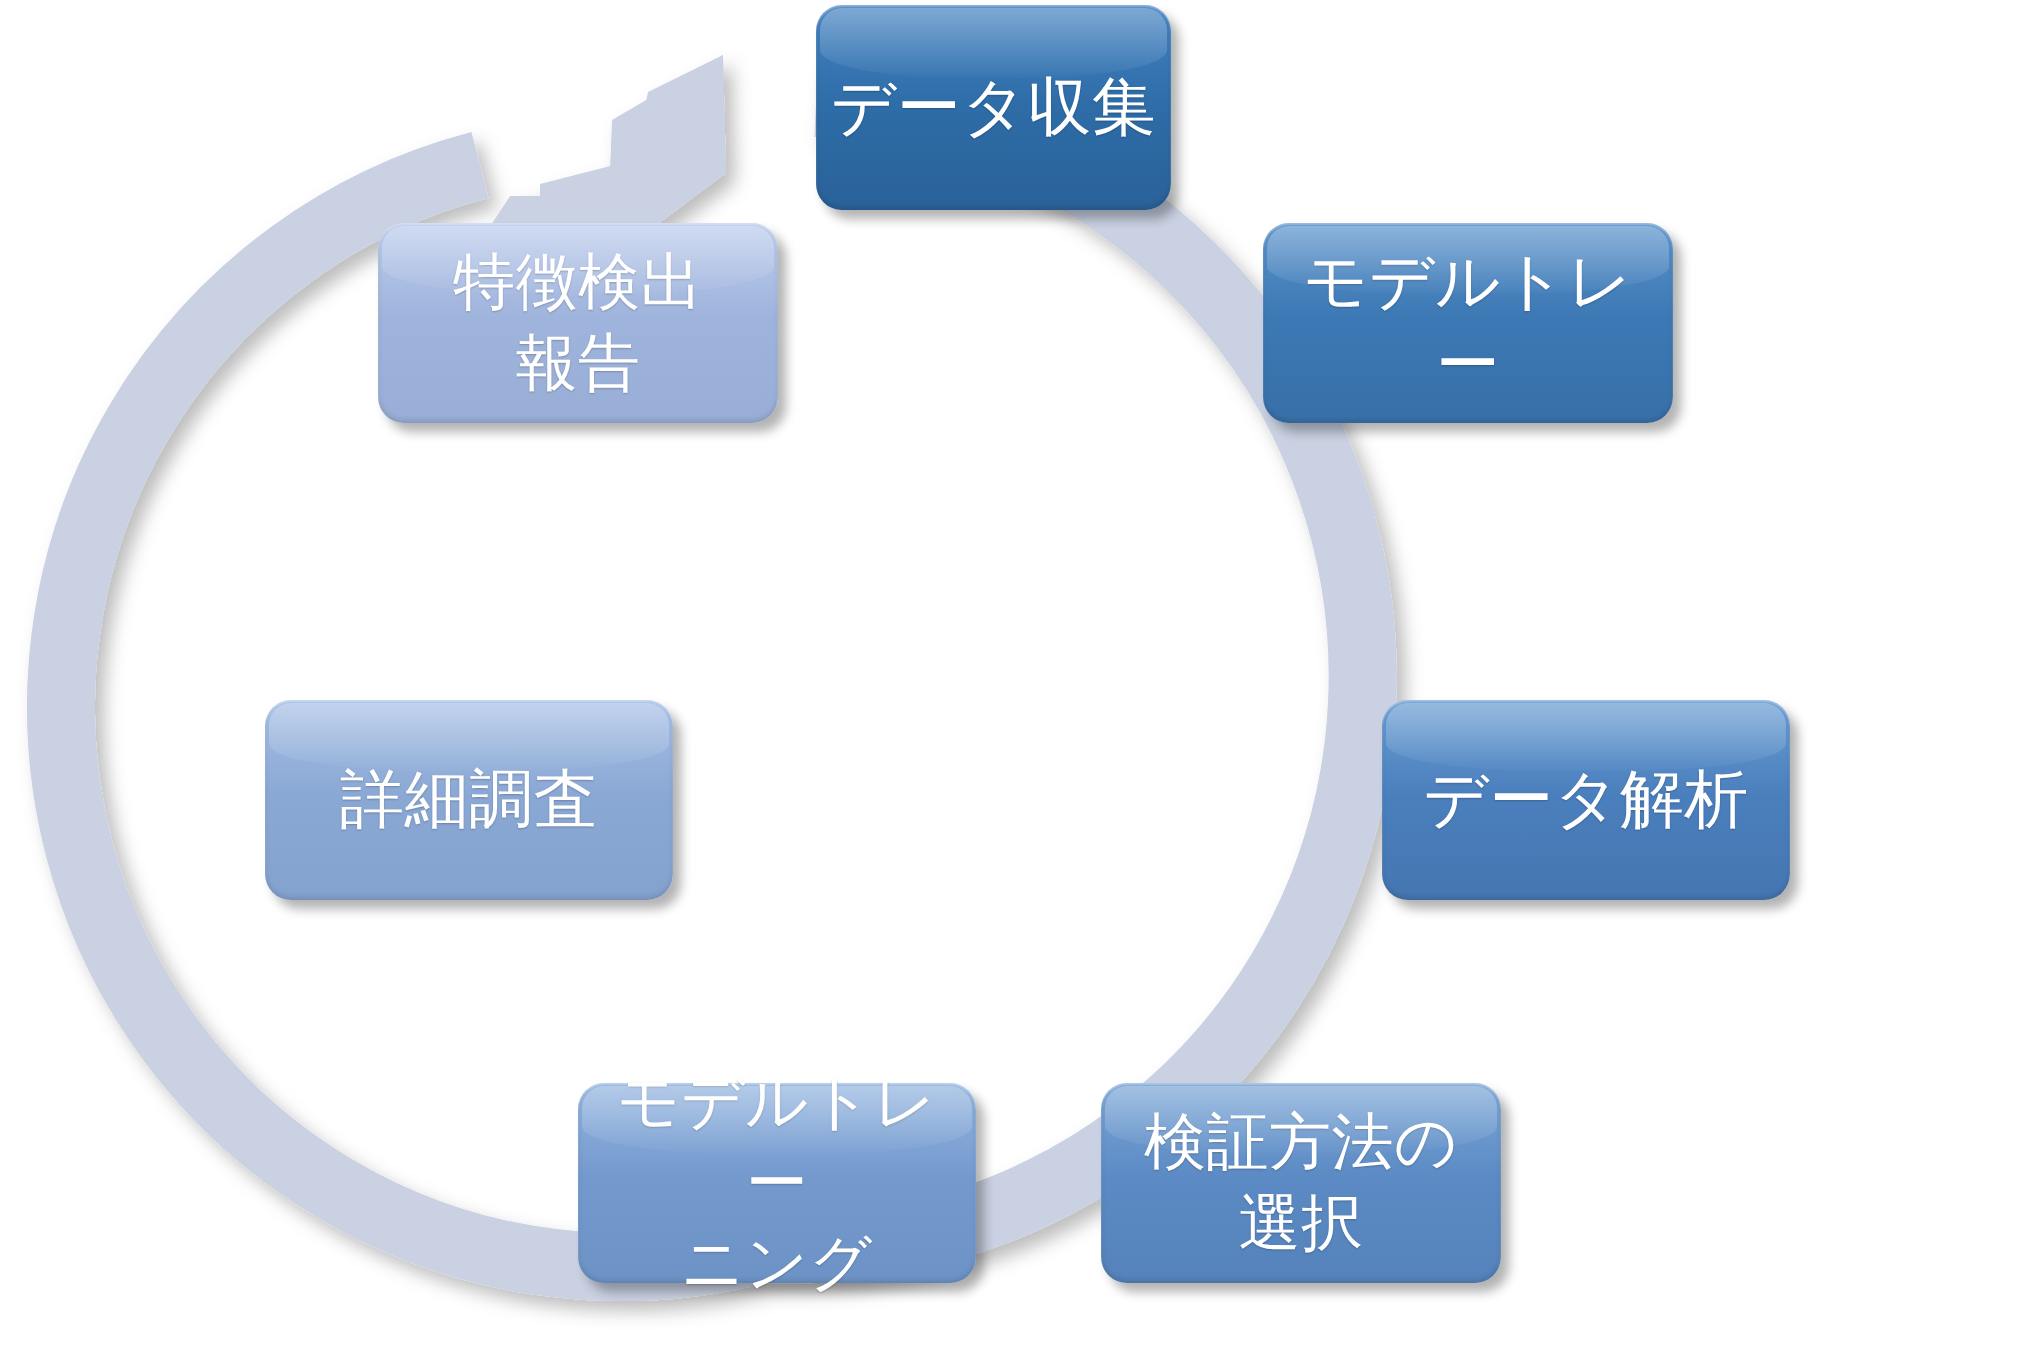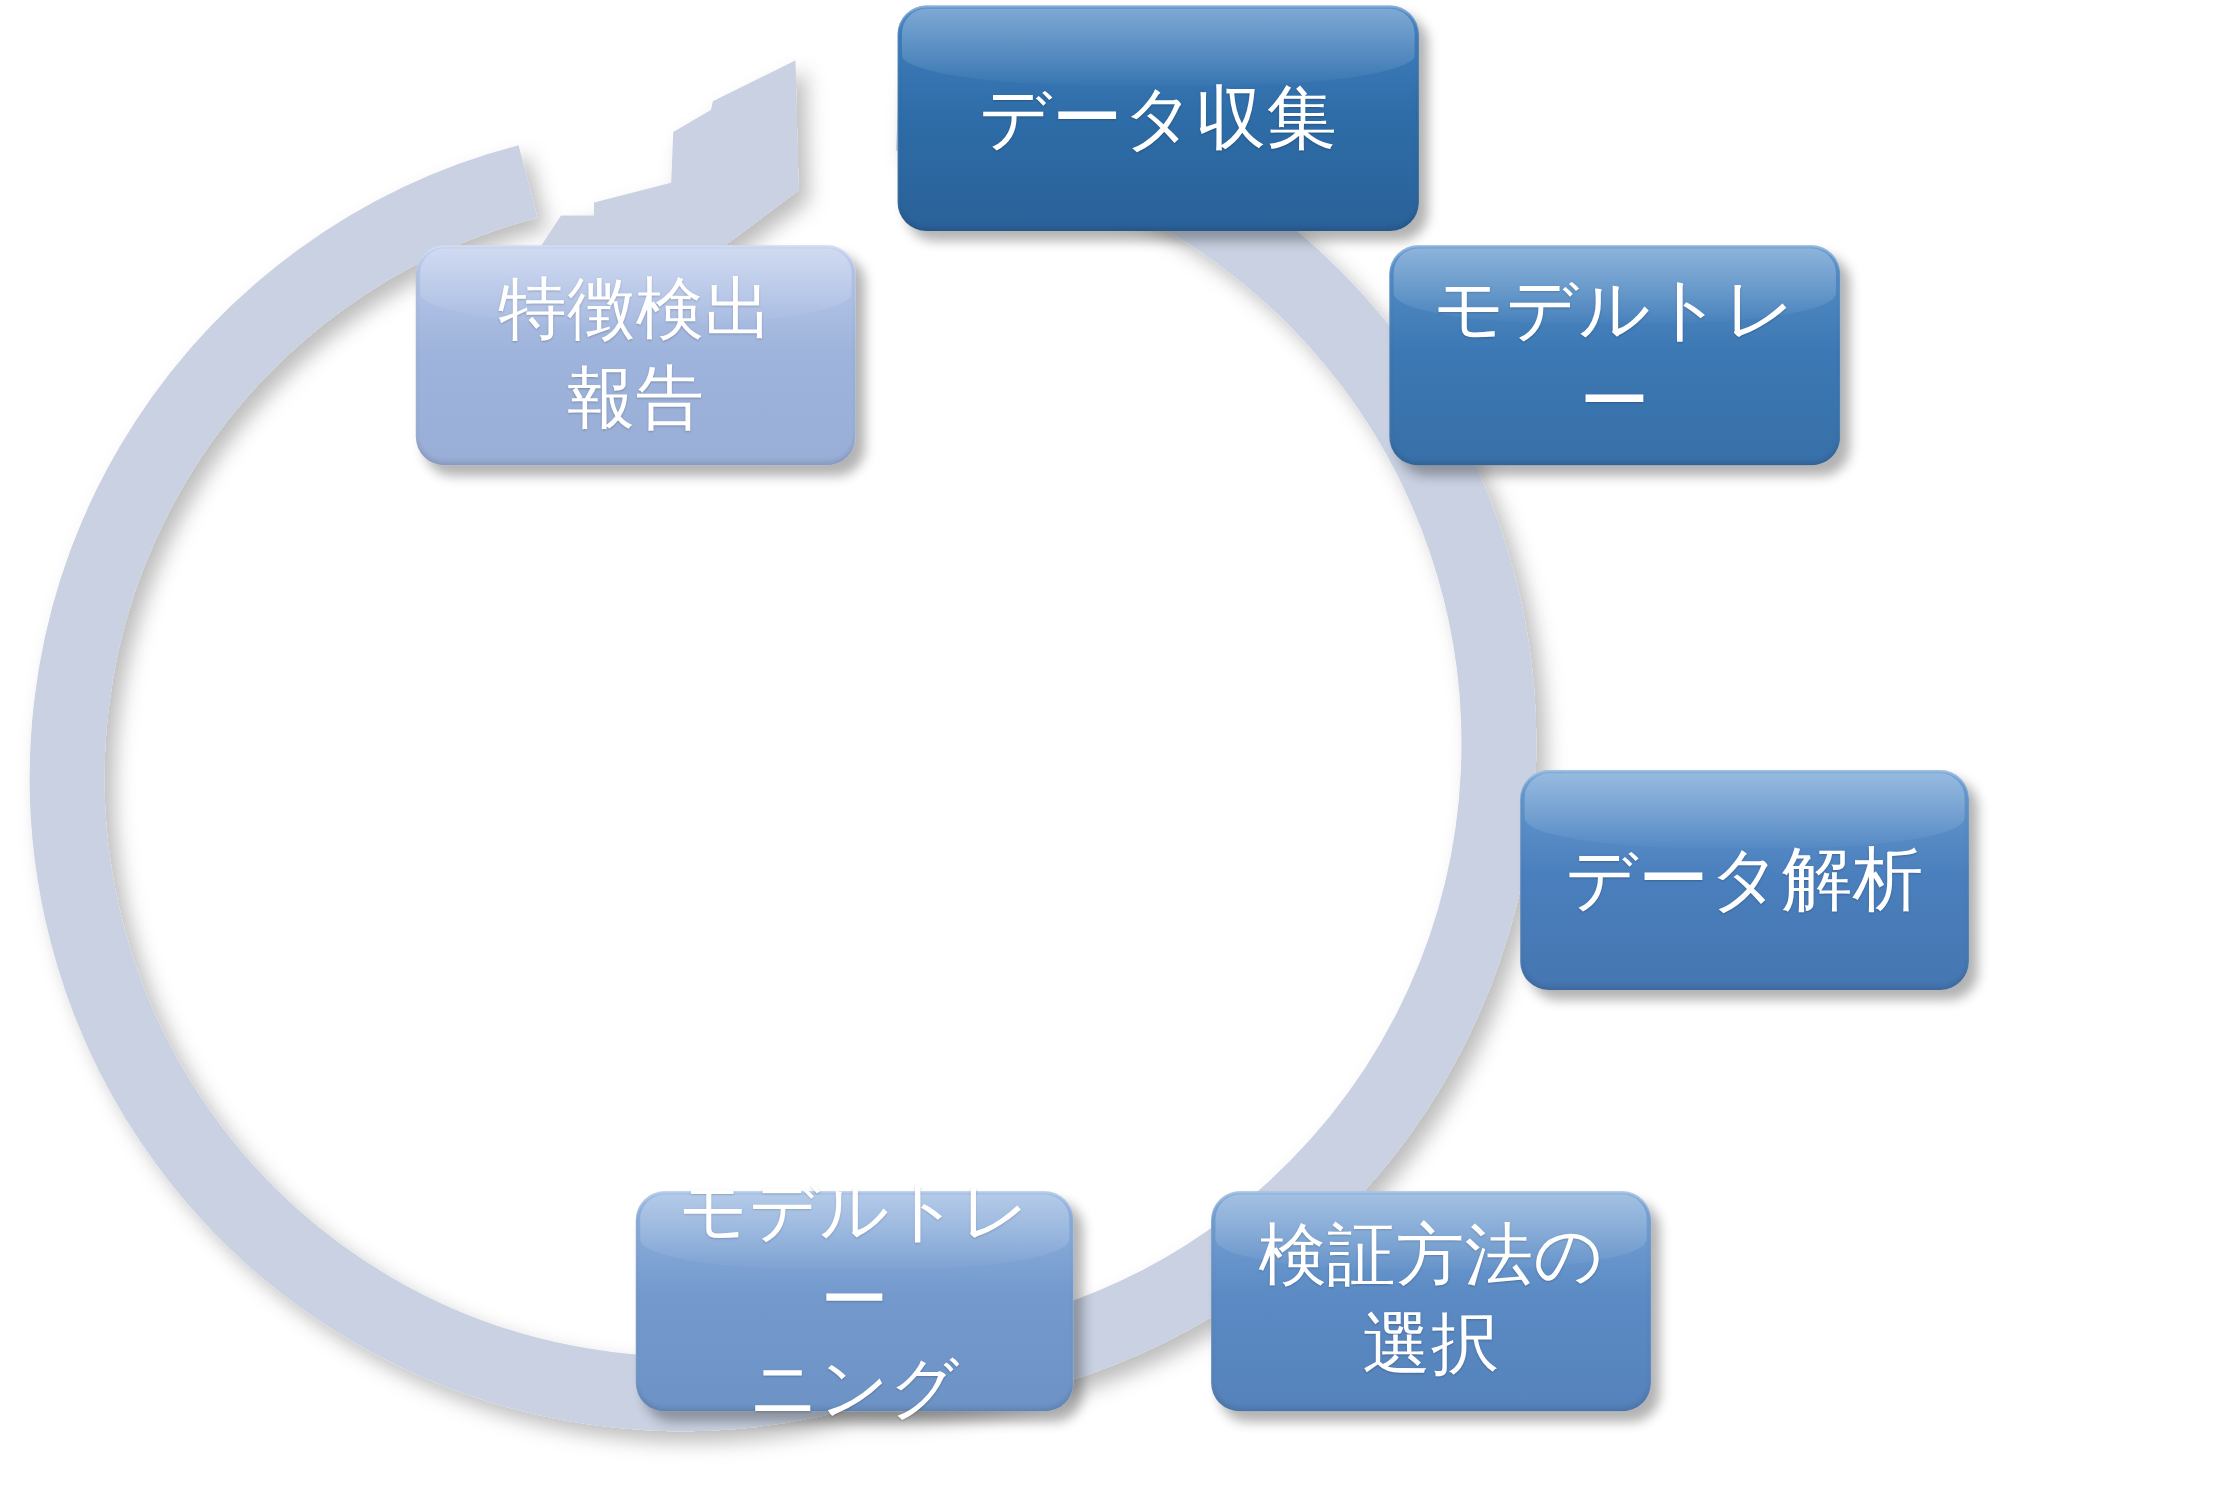--- a/index.html
+++ b/index.html
@@ -74,21 +74,21 @@
       <path d="
           M 762 1249
           A 540 540 0 0 1 480 165
         " fill="none" stroke="#C9D1E2" stroke-width="68" stroke-linecap="butt"></path>
 
       <polygon points="723,55 726,173 623,250 477,246 510,196 609,196 612,120" fill="#C9D1E2"></polygon>
       <polygon points="723,55 726,173 623,250 540,249 540,184 634,160 648,92" fill="#C9D1E2"></polygon>
     </g>
   </svg>
 
-  <div class="node" style="left:816px; top:5px; width:474px; height:205px;
+  <div class="node" style="left:816px; top:5px; width:355px; height:205px;
               font-size:64px;
               background: linear-gradient(to bottom, #4583C2 0%, #2E6DA8 48%, #2A6199 100%);">データ収集</div>
 
   <div class="node" style="left:1263px; top:223px; width:410px; height:200px;
               font-size:64px;
               background: linear-gradient(to bottom, #5B93CB 0%, #3C78B4 48%, #3870A8 100%);">モデルトレー</div>
 
   <div class="node" style="left:1382px; top:700px; width:408px; height:200px;
               font-size:64px;
               background: linear-gradient(to bottom, #699DD2 0%, #4A7FBD 48%, #4576B1 100%);">データ解析</div>
@@ -96,19 +96,22 @@
   <div class="node" style="left:1073px; top:1083px; width:400px; height:200px;
               font-size:62px;
               background: linear-gradient(to bottom, #7BA6D6 0%, #5B8AC4 48%, #5582BA 100%); margin-left: 28px;">検証方法の
 選択</div>
 
   <div class="node" style="left:578px; top:1083px; width:398px; height:200px;
               font-size:62px;
               background: linear-gradient(to bottom, #93B4DF 0%, #7399CD 48%, #6D93C6 100%);">モデルトレー
 ニング</div>
 
+  <div class="node" style="left:265px; top:700px; width:408px; height:200px;
+              font-size:64px;
+              background: linear-gradient(to bottom, #A7C0E6 0%, #8AA8D4 48%, #84A2CE 100%);">詳細調査</div>
 
   <div class="node" style="left:378px; top:223px; width:400px; height:200px;
               font-size:62px;
               background: linear-gradient(to bottom, #BCCBEC 0%, #9FB4DC 48%, #99AED6 100%);">特徴検出
 報告</div>
 
 </div>
 
 </body></html>

